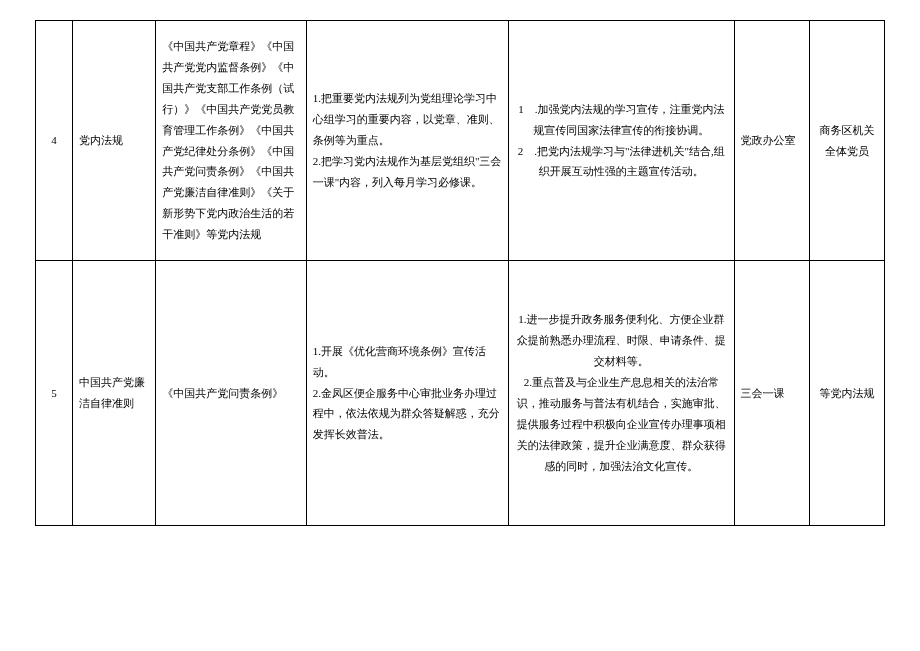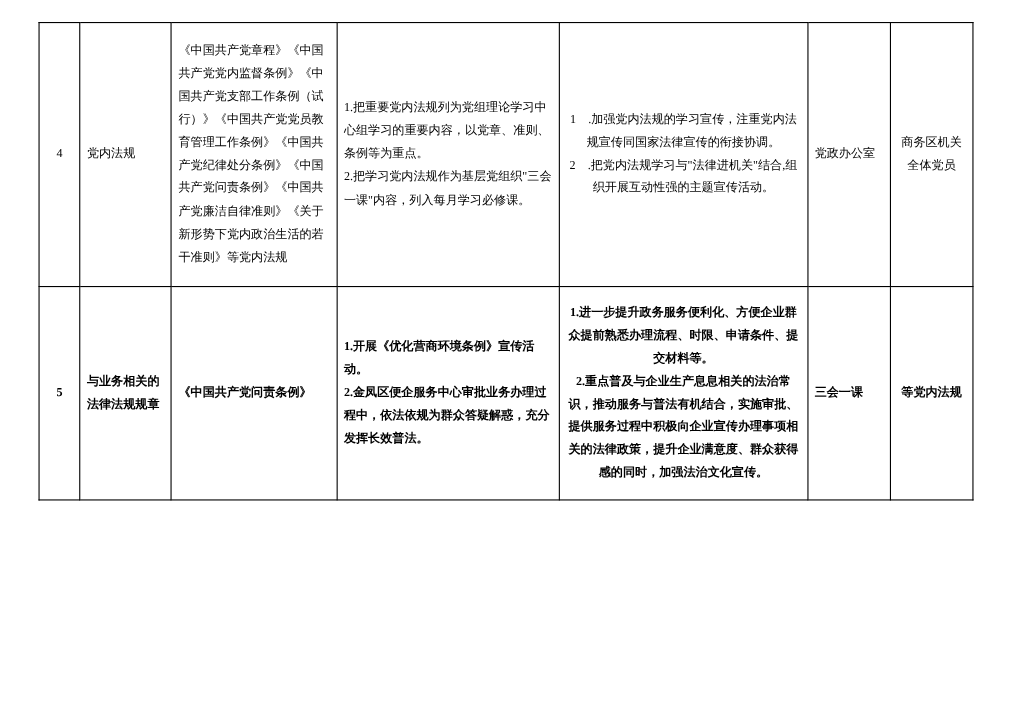--- a/index.html
+++ b/index.html
@@ -52,41 +52,40 @@
     }
     .col-target {
       width: 65px;
       text-align: center;
       margin-left: 40px;
     }
     .row-4 td {
       height: 240px;
     }
     .row-5 td {
-      height: 194px;
-      font-weight: bold;
+      height: 265px;
     }
   </style>
 </head>
 <body>
 
 <table>
   <tbody>
       <tr class="row-4">
     <td class="col-num">4</td>
     <td class="col-cat">党内法规</td>
     <td class="col-ref">《中国共产党章程》《中国共产党党内监督条例》《中国共产党支部工作条例（试行）》《中国共产党党员教育管理工作条例》《中国共产党纪律处分条例》《中国共产党问责条例》《中国共产党廉洁自律准则》《关于新形势下党内政治生活的若干准则》等党内法规</td>
     <td class="col-task1">1.把重要党内法规列为党组理论学习中心组学习的重要内容，以党章、准则、条例等为重点。<br>2.把学习党内法规作为基层党组织"三会一课"内容，列入每月学习必修课。</td>
     <td class="col-task2">1　.加强党内法规的学习宣传，注重党内法规宣传同国家法律宣传的衔接协调。<br>2　.把党内法规学习与"法律进机关"结合,组织开展互动性强的主题宣传活动。</td>
     <td class="col-dept">党政办公室</td>
     <td class="col-target">商务区机关全体党员</td>
   </tr>
   <tr class="row-5">
     <td class="col-num">5</td>
-    <td class="col-cat">与业务相关的法律法规规章</td>
+    <td class="col-cat">中国共产党廉洁自律准则</td>
     <td class="col-ref">《中国共产党问责条例》</td>
     <td class="col-task1">1.开展《优化营商环境条例》宣传活动。<br>2.金凤区便企服务中心审批业务办理过程中，依法依规为群众答疑解惑，充分发挥长效普法。</td>
     <td class="col-task2">1.进一步提升政务服务便利化、方便企业群众提前熟悉办理流程、时限、申请条件、提交材料等。<br>2.重点普及与企业生产息息相关的法治常识，推动服务与普法有机结合，实施审批、提供服务过程中积极向企业宣传办理事项相关的法律政策，提升企业满意度、群众获得感的同时，加强法治文化宣传。</td>
     <td class="col-dept">三会一课</td>
     <td class="col-target">等党内法规</td>
   </tr>
 </tbody>
   </table>
 
 </body></html>

